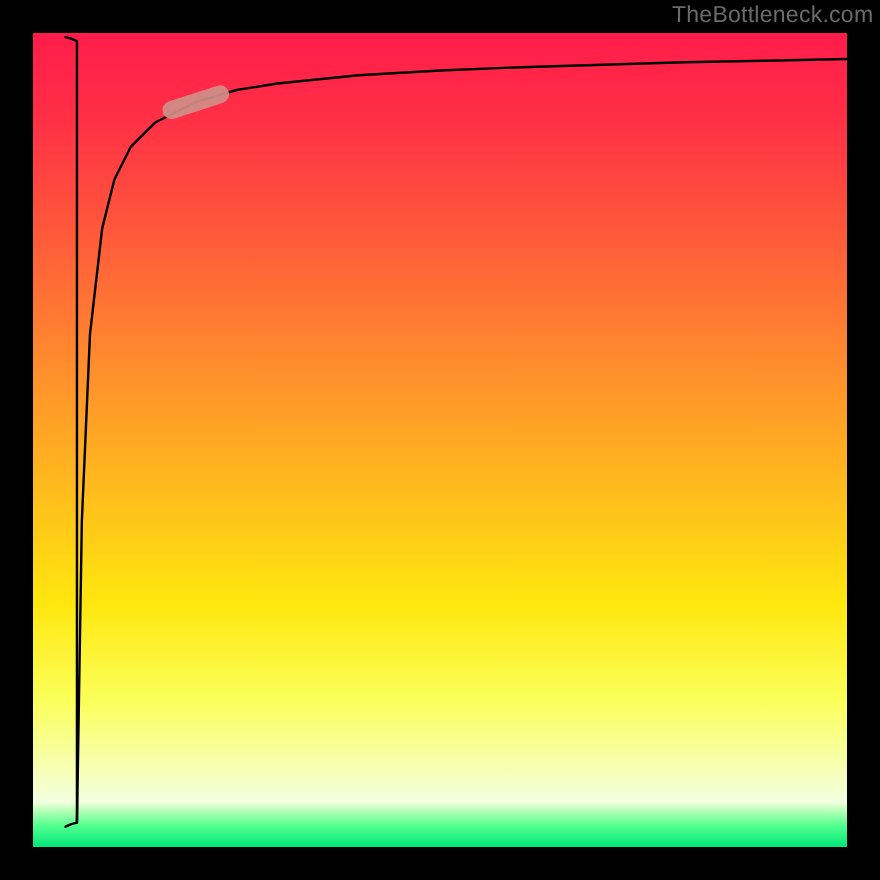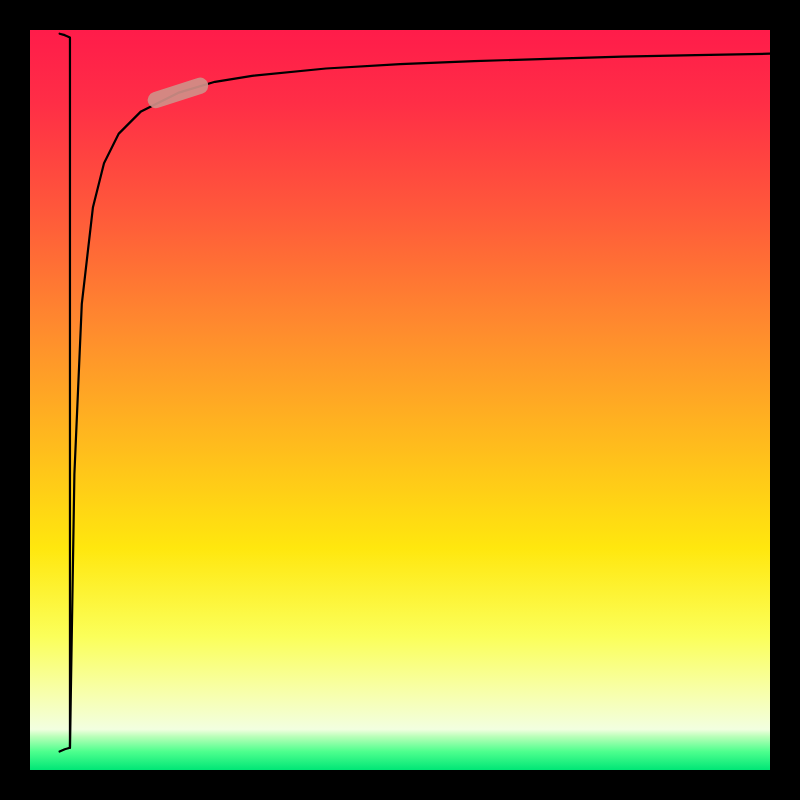--- a/index.html
+++ b/index.html
@@ -104,13 +104,14 @@
       <g id="series-layer">
           <path d="M 29.60 3.70 L 34.78 5.18 L 39.96 7.40 L 39.96 717.80 L 34.78 719.28 L 29.60 721.50" fill="none" stroke="#000000" stroke-width="2.2" stroke-linejoin="round" stroke-linecap="round"></path>
           <path d="M 39.96 717.80 L 44.40 444.00 L 51.80 273.80 L 62.90 177.60 L 74.00 133.20 L 88.80 103.60 L 111.00 81.40 L 148.00 62.90 L 185.00 51.80 L 222.00 45.88 L 296.00 38.48 L 370.00 34.04 L 444.00 31.08 L 518.00 28.86 L 592.00 26.64 L 666.00 25.16 L 740.00 23.68" fill="none" stroke="#000000" stroke-width="2.2" stroke-linejoin="round" stroke-linecap="round"></path>
         </g>
       <g id="marker-layer">
           <rect x="116.55" y="54.76" width="62.90" height="16.28" rx="8.14" ry="8.14" fill="#d08f88" fill-opacity="0.92" transform="rotate(-18 148.00 62.90)"></rect>
         </g>
     </svg>
   </div>
 
+  <div class="watermark">TheBottleneck.com</div>
 </div>
 
 </body></html>

